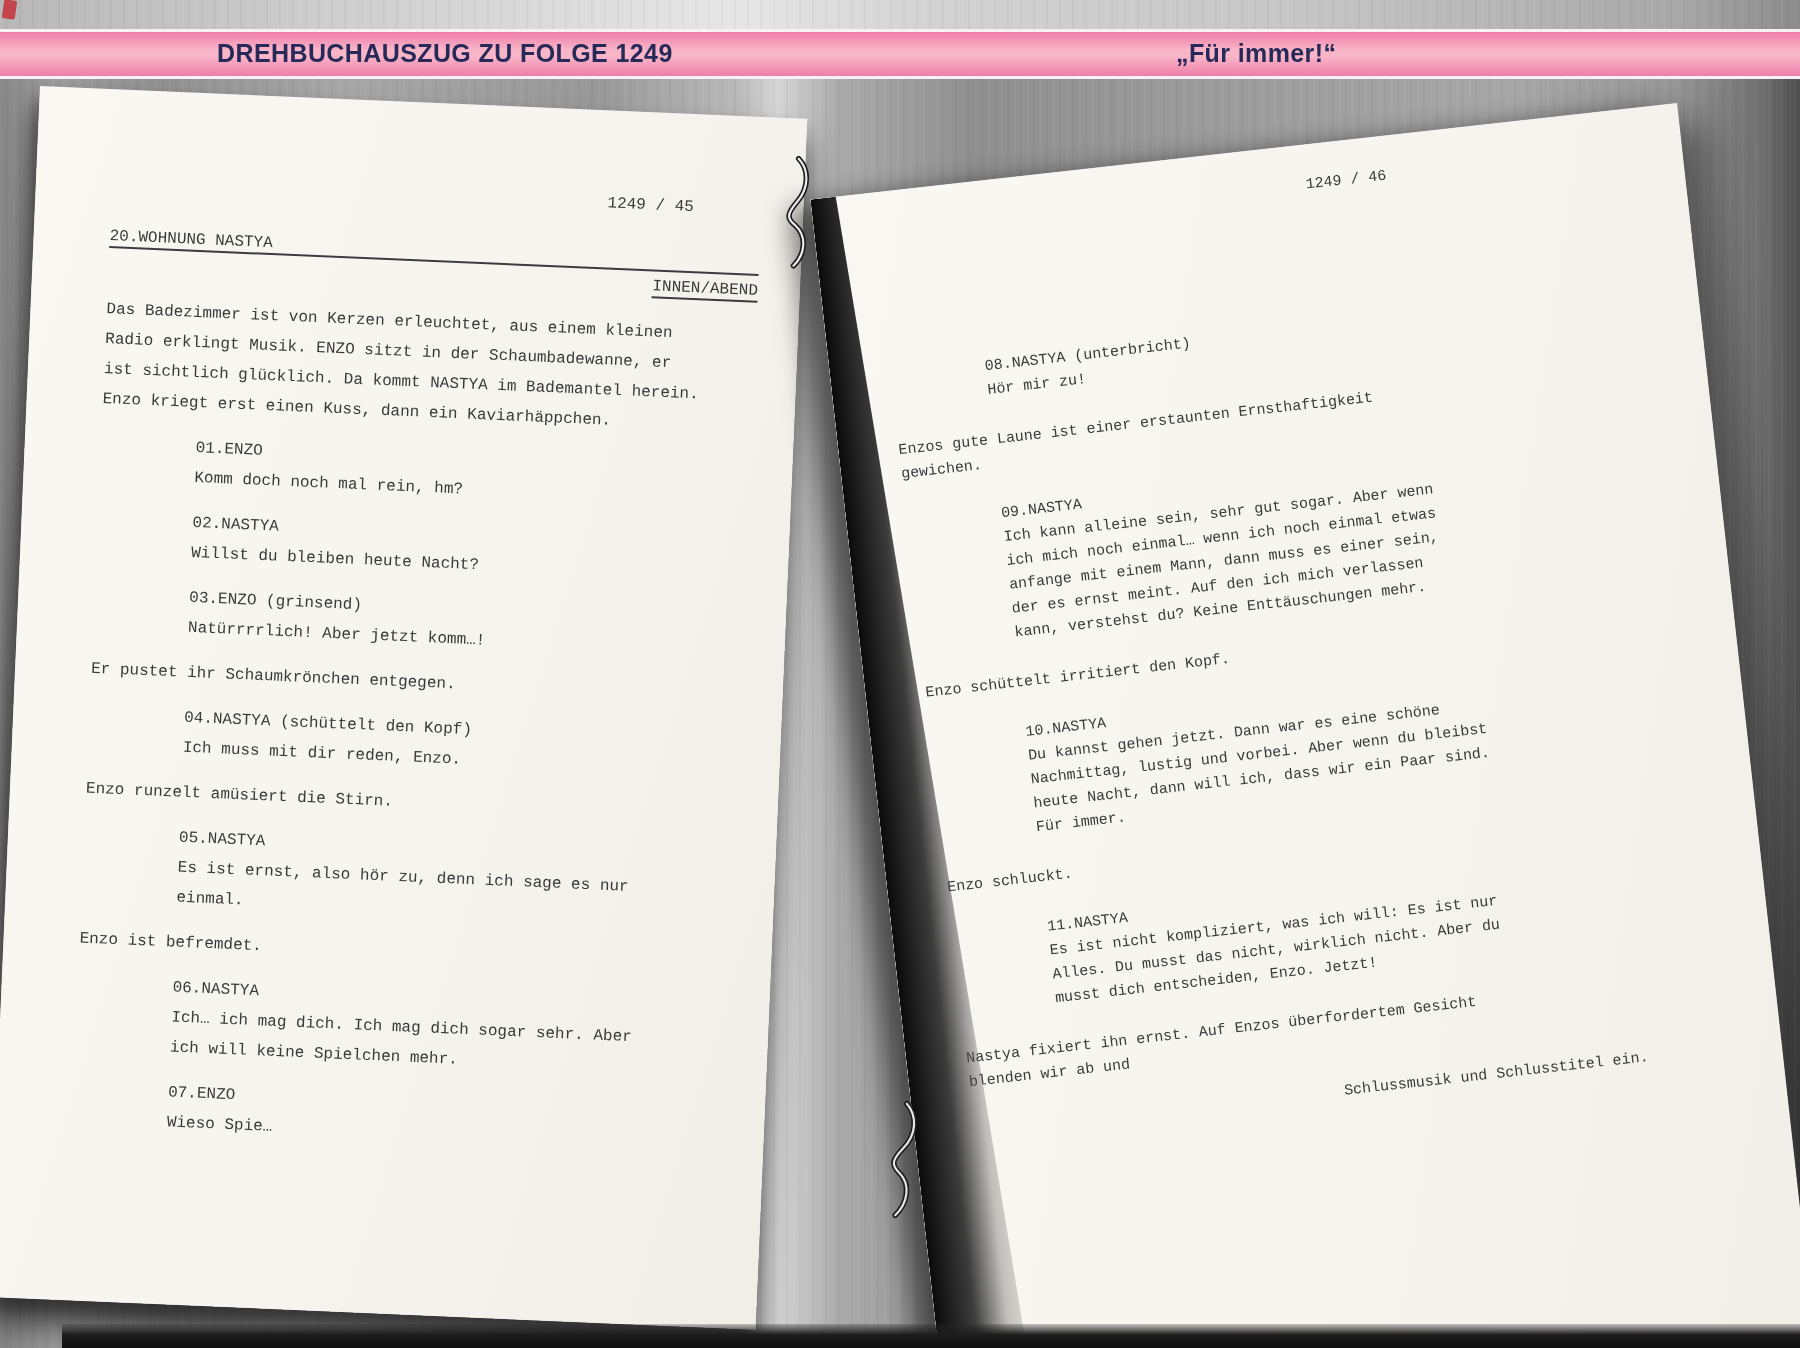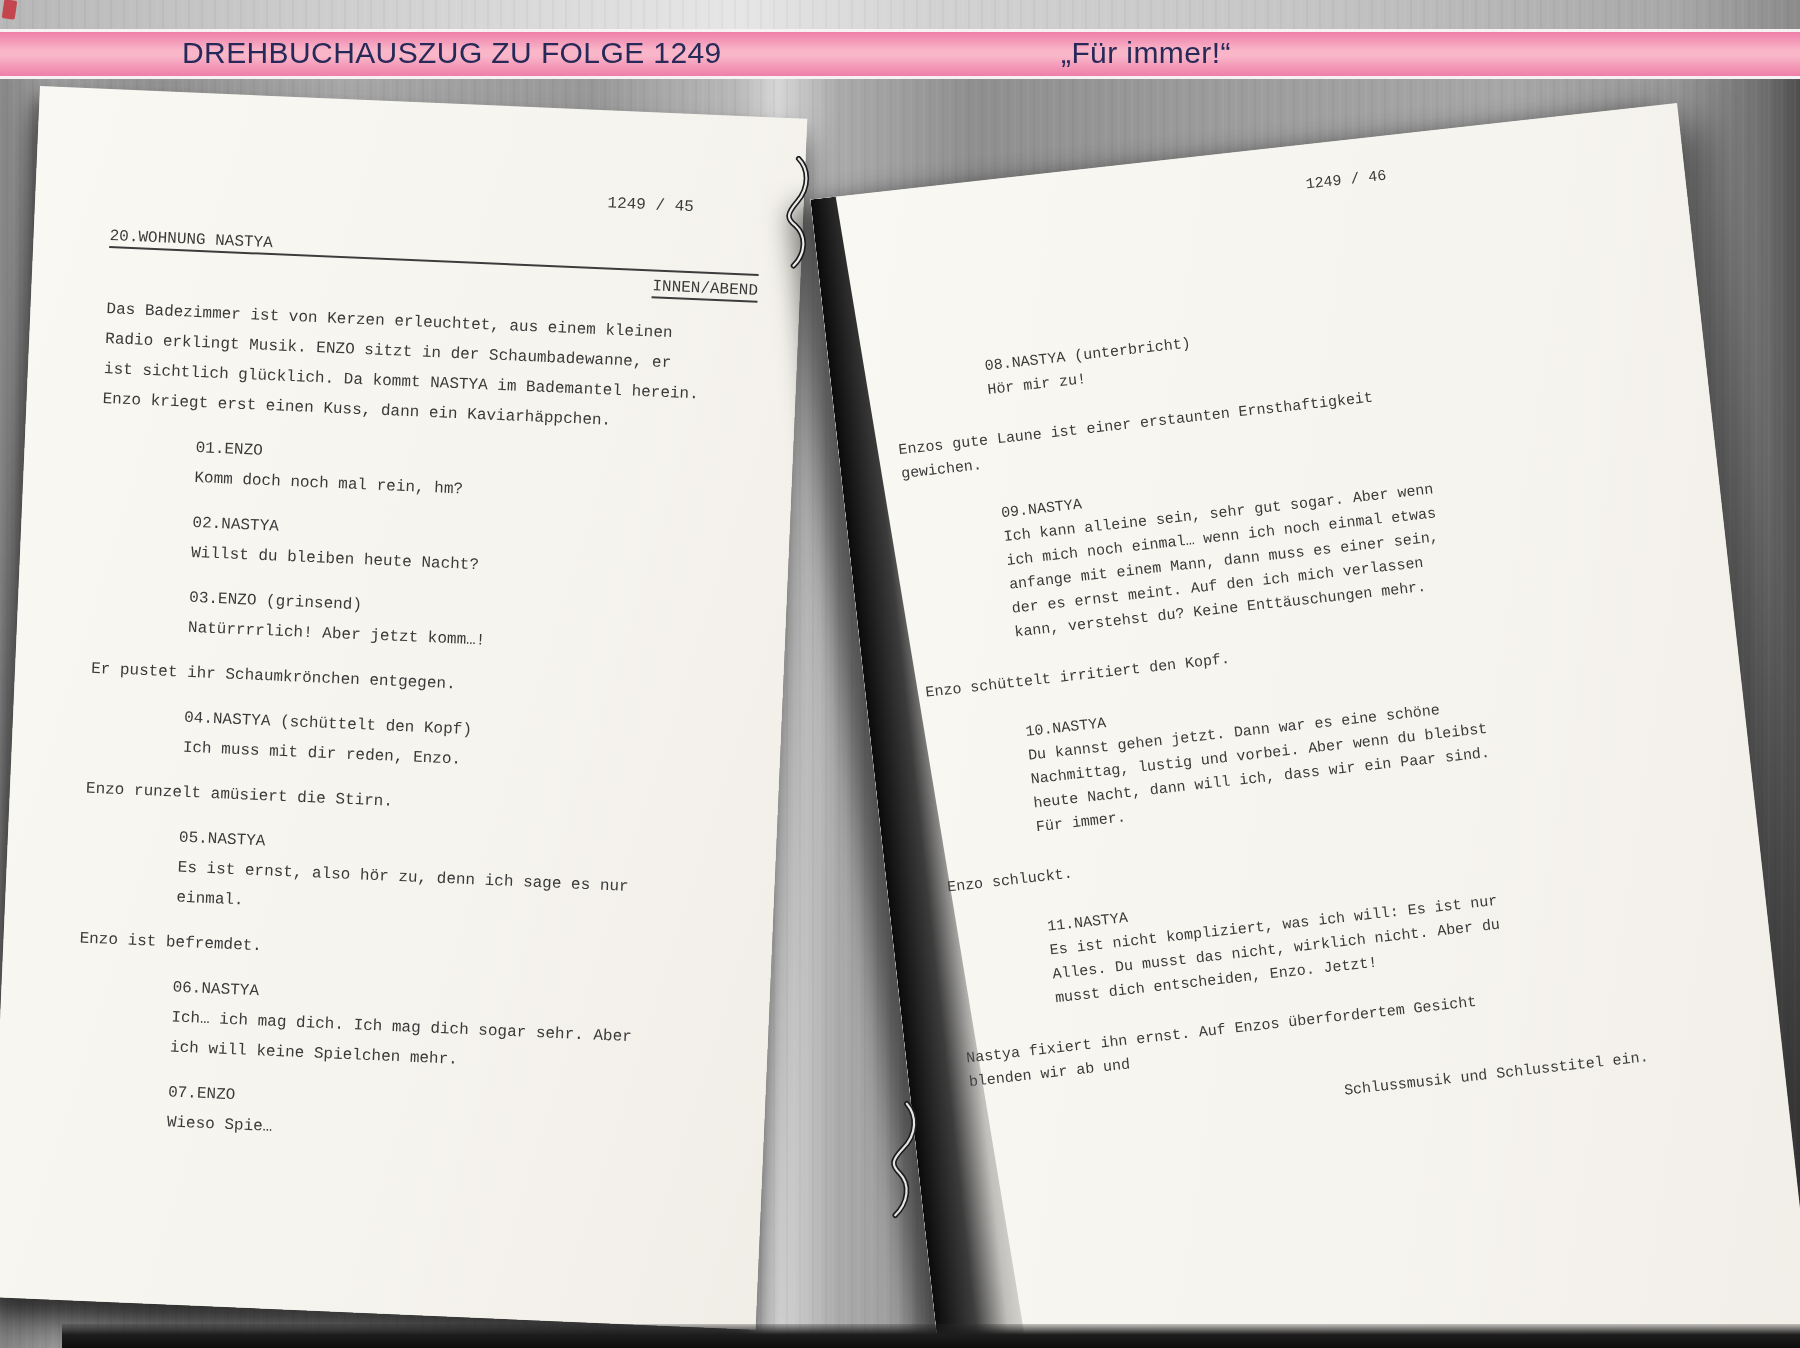--- a/index.html
+++ b/index.html
@@ -33,25 +33,26 @@
   }
   
   .banner{
     position:absolute;left:0;top:29px;width:100%;height:50px;z-index:3;
     background:linear-gradient(180deg,var(--banner-pink) 0%,var(--banner-pink-light) 42%,var(--banner-pink-light) 55%,var(--banner-pink) 100%);
     border-top:3px solid #f6f2f3;border-bottom:3px solid #f6f2f3;
     box-sizing:border-box;
   }
   .banner-title{
     position:absolute;top:50%;transform:translateY(-52%);
-    color:var(--banner-text);font-weight:normal;font-size:30px;letter-spacing:.4px;
+    color:var(--banner-text);font-weight:bold;font-size:25px;letter-spacing:.4px;
     white-space:pre;
+    margin-left:35px;
   }
   .banner-title.left{left:182px;}
-  .banner-title.right{left:1061px;}
+  .banner-title.right{left:1141px;}
   
   .page{
     position:absolute;background:linear-gradient(105deg,#faf8f3 0%,#f6f4ee 55%,#f0eee7 100%);
     color:var(--ink);
     font-family:"Liberation Mono","DejaVu Sans Mono",monospace;
   }
   .page-left{
     left:40px;top:86px;width:768px;height:1212px;z-index:2;
     transform:rotate(2.45deg);transform-origin:0 0;
     box-shadow:-6px 12px 16px rgba(0,0,0,.30), 0 26px 34px rgba(0,0,0,.55);

